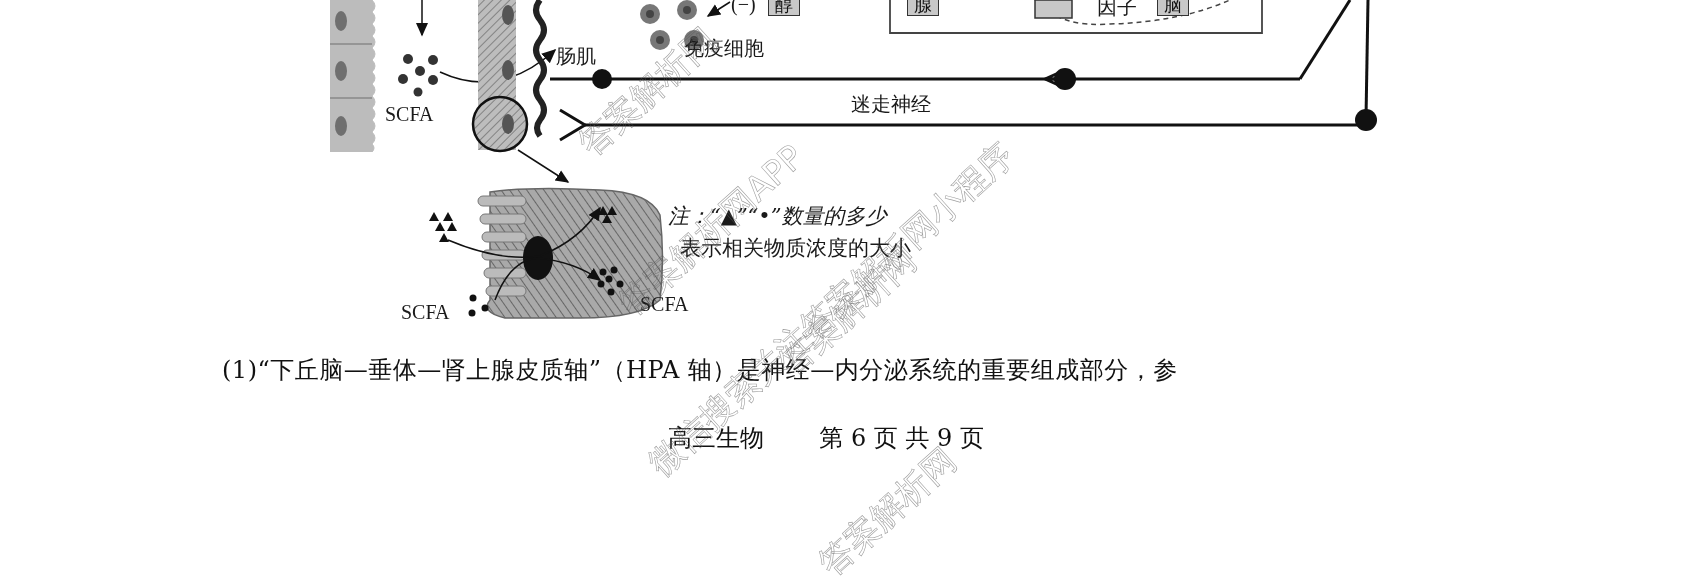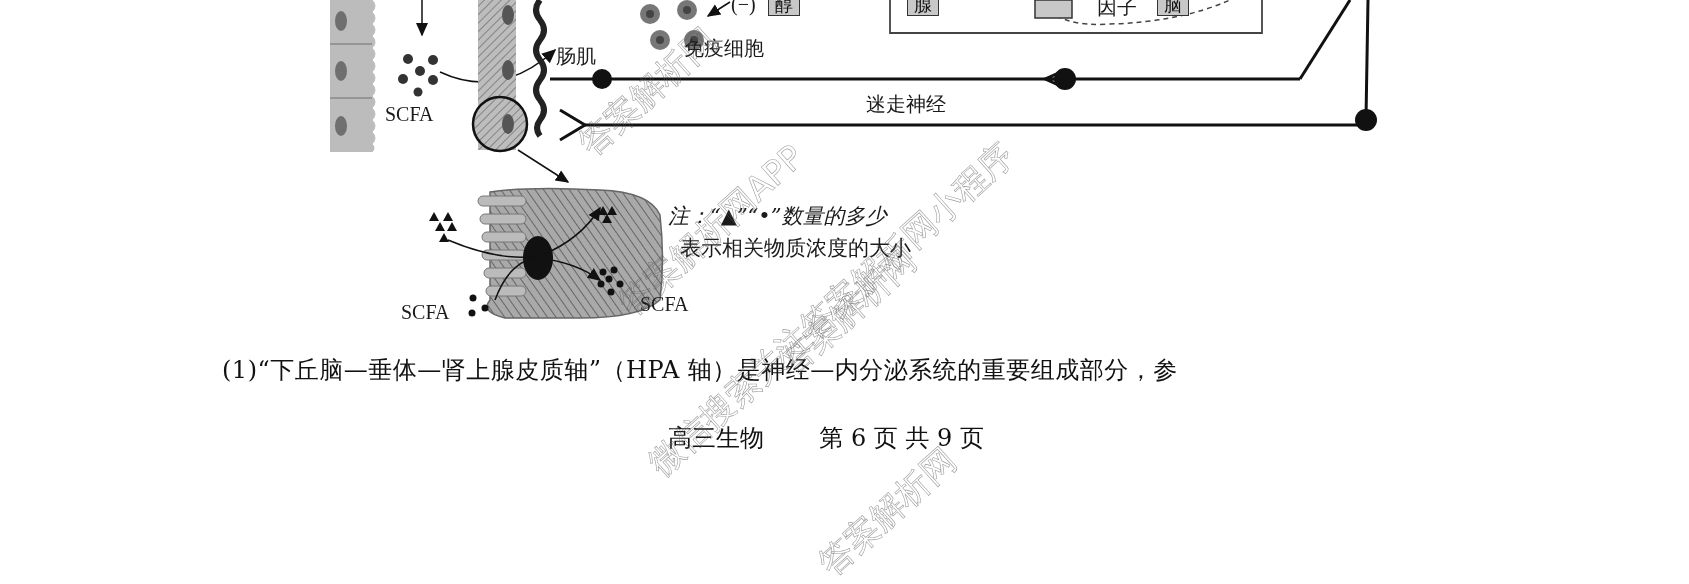--- a/index.html
+++ b/index.html
@@ -134,21 +134,21 @@
   </g>
 </svg>
 
 <span class="label" style="left:556px; top:14px;margin-top:32px;">肠肌</span>
 <span class="label" style="left:684px; top:38px;">免疫细胞</span>
 <span class="label label-latin" style="left:731px; top:-6px;">(−)</span>
 <span class="boxlabel" style="left:768px; top:-6px;">醇</span>
 <span class="boxlabel" style="left:907px; top:-6px;">腺</span>
 <span class="label" style="left:1097px; top:-3px;">因子</span>
 <span class="boxlabel" style="left:1157px; top:-6px;">脑</span>
-<span class="label" style="left:851px; top:94px;margin-left:15px;">迷走神经</span>
+<span class="label" style="left:851px; top:94px;">迷走神经</span>
 <span class="label label-latin" style="left:385px; top:104px;">SCFA</span>
 <span class="label label-latin" style="left:401px; top:302px;">SCFA</span>
 <span class="label label-latin" style="left:640px; top:294px;">SCFA</span>
 
 <div class="label" style="left:668px; top:206px; font-size:21px;font-style:italic;">注：“▲”“•”数量的多少</div>
 <div class="label" style="left:668px; top:238px; font-size:21px;margin-left:12px;">表示相关物质浓度的大小</div>
 
 <div class="question">(1)“下丘脑—垂体—肾上腺皮质轴”（HPA 轴）是神经—内分泌系统的重要组成部分，参</div>
 
 <div class="footer">

